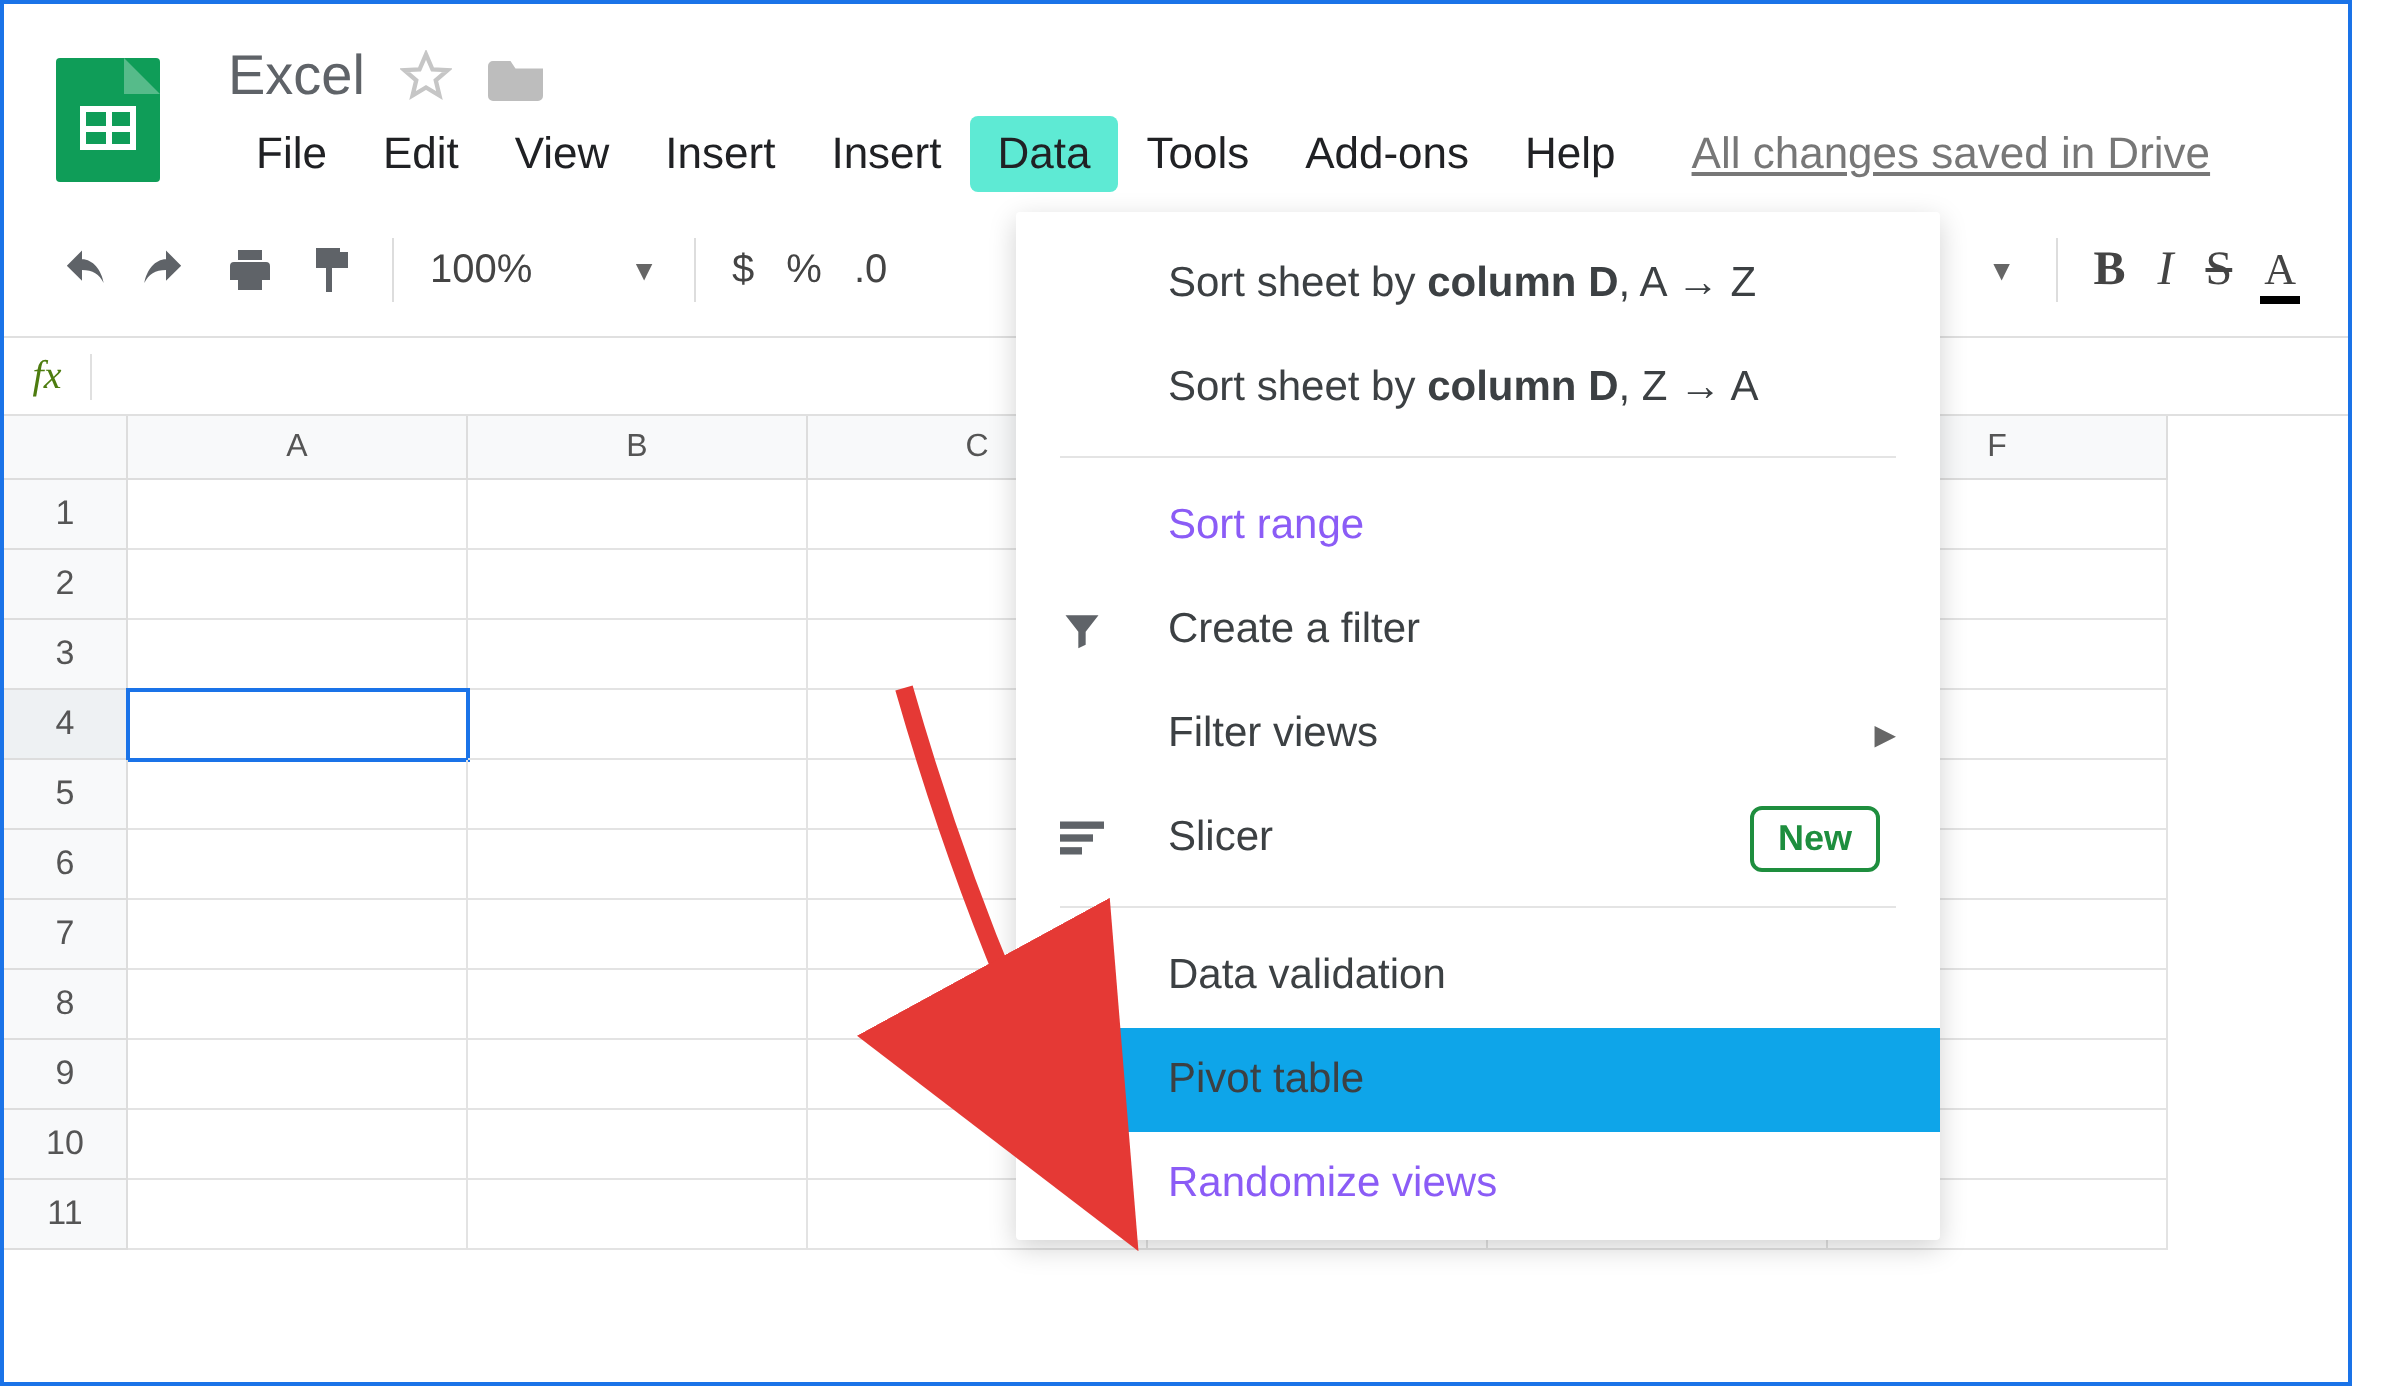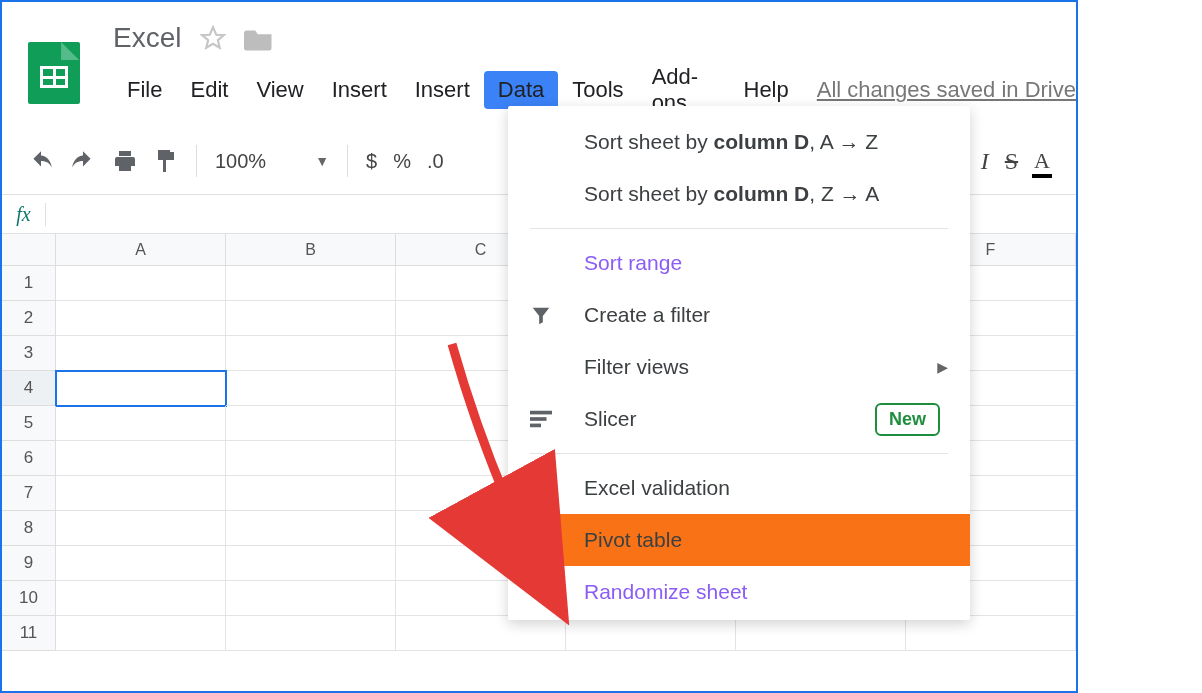--- a/index.html
+++ b/index.html
@@ -1,69 +1,69 @@
 <!DOCTYPE html>
 <html><head>
 <meta charset="utf-8">
 <style>
   * { box-sizing: border-box; }
   html,body { margin:0; padding:0; font-family: Arial, "Helvetica Neue", sans-serif; background:#fff; color:#202124; }
-  .frame { width:1078px; height:693px; border:2px solid #1a73e8; position:relative; overflow:hidden; }
+  .frame { width:1176px; height:693px; border:2px solid #1a73e8; position:relative; overflow:hidden; }
   
   .titlebar { display:flex; align-items:center; padding:16px 0 0 26px; }
   .logo { width:52px; height:68px; position:relative; margin-right:34px; }
   .logo .sheet { position:absolute; left:0; top:6px; width:52px; height:62px; background:#0f9d58; border-radius:2px; }
   .logo .fold { position:absolute; right:0; top:6px; width:18px; height:18px; background:#56bb8a; clip-path: polygon(0 0,100% 100%,0 100%); }
   .logo .grid { position:absolute; left:12px; top:30px; width:28px; height:22px; border:3px solid #fff; }
   .logo .grid::before { content:""; position:absolute; left:0; right:0; top:50%; height:3px; margin-top:-1.5px; background:#fff; }
   .logo .grid::after  { content:""; position:absolute; top:0; bottom:0; left:50%; width:3px; margin-left:-1.5px; background:#fff; }
   .titlecol { display:flex; flex-direction:column; }
   .titlerow { display:flex; align-items:center; height:40px; }
   .doc-title { font-size:28px; color:#5f6368; margin-right:18px; }
   .star-icon, .folder-icon { color:#c6c6c6; }
   .star-icon svg, .folder-icon svg { display:block; }
   .star-icon { margin-right:18px; }
   .menubar { display:flex; align-items:center; font-size:22px; color:#202124; }
   .menubar .mi { padding:6px 14px; border-radius:4px; cursor:pointer; }
-  .menubar .mi.active { background:#3b82f6; }
-  .saved { font-size:22px; color:#777; text-decoration:underline; margin-left:14px; white-space:nowrap; }
+  .menubar .mi.active { background:#5eead4; }
+  .saved { font-size:22px; color:#777; text-decoration:underline; margin-left:24px; white-space:nowrap; }
   
   .toolbar { display:flex; align-items:center; padding:0 18px; margin-top:14px; height:50px; font-size:20px; color:#444; }
   .toolbar .tb { display:flex; align-items:center; justify-content:center; padding:0 8px; height:38px; }
   .toolbar .group-sep { width:1px; height:32px; background:#ddd; margin:0 10px; }
   .toolbar svg { display:block; }
   .zoom { display:flex; align-items:center;gap:39px; }
   .zoom .caret { margin-left:10px; font-size:14px; color:#666; }
   .tb.bold { font-weight:bold; font-family:"Times New Roman",serif; font-size:24px; }
   .tb.italic { font-style:italic; font-family:"Times New Roman",serif; font-size:24px; }
   .tb.strike { text-decoration:line-through; font-family:"Times New Roman",serif; font-size:24px; }
   .tb.textcolor { font-family:"Times New Roman",serif; font-size:22px; position:relative; }
   .tb.textcolor .bar { position:absolute; left:6px; right:6px; bottom:2px; height:4px; background:#000; }
   
   .fxbar { display:flex; align-items:center; border-top:1px solid #e0e0e0; border-bottom:1px solid #e0e0e0; height:40px; margin-top:8px; }
-  .fxlabel { width:44px; text-align:center; font-style:italic; font-family:"Times New Roman",serif; font-size:20px; color:#0f766e; border-right:1px solid #e0e0e0; }
+  .fxlabel { width:44px; text-align:center; font-style:italic; font-family:"Times New Roman",serif; font-size:20px; color:#4d7c0f; border-right:1px solid #e0e0e0; }
   .fxinput { flex:1; height:100%; border:0; outline:0; font-size:18px; padding:0 8px; }
   
   .sheet-area { position:relative; }
   .col-headers { display:flex; height:32px; }
   .corner { width:62px; background:#f8f9fa; border-right:1px solid #ddd; border-bottom:1px solid #ddd; }
   .ch { flex:0 0 170px; background:#f8f9fa; border-right:1px solid #ddd; border-bottom:1px solid #ddd; display:flex; align-items:center; justify-content:center; font-size:16px; color:#555; }
   .rows { }
   .row { display:flex; height:35px; }
   .rh { width:62px; background:#f8f9fa; border-right:1px solid #ddd; border-bottom:1px solid #ddd; display:flex; align-items:center; justify-content:center; font-size:17px; color:#555; }
   .cell { flex:0 0 170px; border-right:1px solid #e3e3e3; border-bottom:1px solid #e3e3e3; }
   .row.sel .rh { background:#eef1f3; }
   .cell.sel { outline:2px solid #1a73e8; outline-offset:-1px; }
   
   .menu { position:absolute; left:506px; top:104px; width:462px; background:#fff; box-shadow:0 4px 14px rgba(0,0,0,.18); border-radius:2px; padding:10px 0 2px; z-index:20; }
   .menu .mrow { display:flex; align-items:center; height:52px; font-size:21px; color:#3c4043; padding:0 22px; cursor:pointer; position:relative; }
   .menu .mrow .micon { width:54px; display:flex; align-items:center; }
   .menu .mrow .micon svg { display:block; }
   .menu .mrow.disabled { color:#8b5cf6; cursor:default; }
-  .menu .mrow.hover { background:#f97316; }
+  .menu .mrow.hover { background:#0ea5e9; }
   .menu .mrow .bold { font-weight:700; }
   .menu hr { border:0; border-top:1px solid #e4e4e4; margin:8px 22px; }
   .menu .chev { position:absolute; right:22px; font-size:14px; color:#666; }
   .menu .badge { position:absolute; right:30px; border:2px solid #1e8e3e; color:#1e8e3e; font-weight:700; padding:4px 12px; border-radius:6px; font-size:18px; }
   
   .annot { position:absolute; left:410px; top:332px; z-index:30; pointer-events:none; }
 </style>
 </head>
 <body>
 
@@ -299,29 +299,29 @@
             <rect fill="#5f6368" x="0" y="7" width="18" height="4"></rect>
             <rect fill="#5f6368" x="0" y="14" width="12" height="4"></rect>
           </svg>
         </span>
       <span>Slicer</span>
       <span class="badge">New</span>
     </div>
     <hr>
     <div class="mrow">
       <span class="micon"></span>
-        <span>Excel validation</span>
+        <span>Data validation</span>
     </div>
     <div class="mrow hover">
       <span class="micon"></span>
         <span>Pivot table</span>
     </div>
     <div class="mrow disabled">
       <span class="micon"></span>
-        <span>Randomize sheet</span>
+        <span>Randomize views</span>
     </div>
   </div>
 
   <div class="annot">
     <svg width="180" height="300" viewBox="0 0 180 300">
       <defs>
           <marker id="ah" markerWidth="18" markerHeight="16" refX="14" refY="8" orient="auto">
             <path d="M0 0 L18 8 L0 16 z" fill="#e53935"></path>
           </marker>
         </defs>

